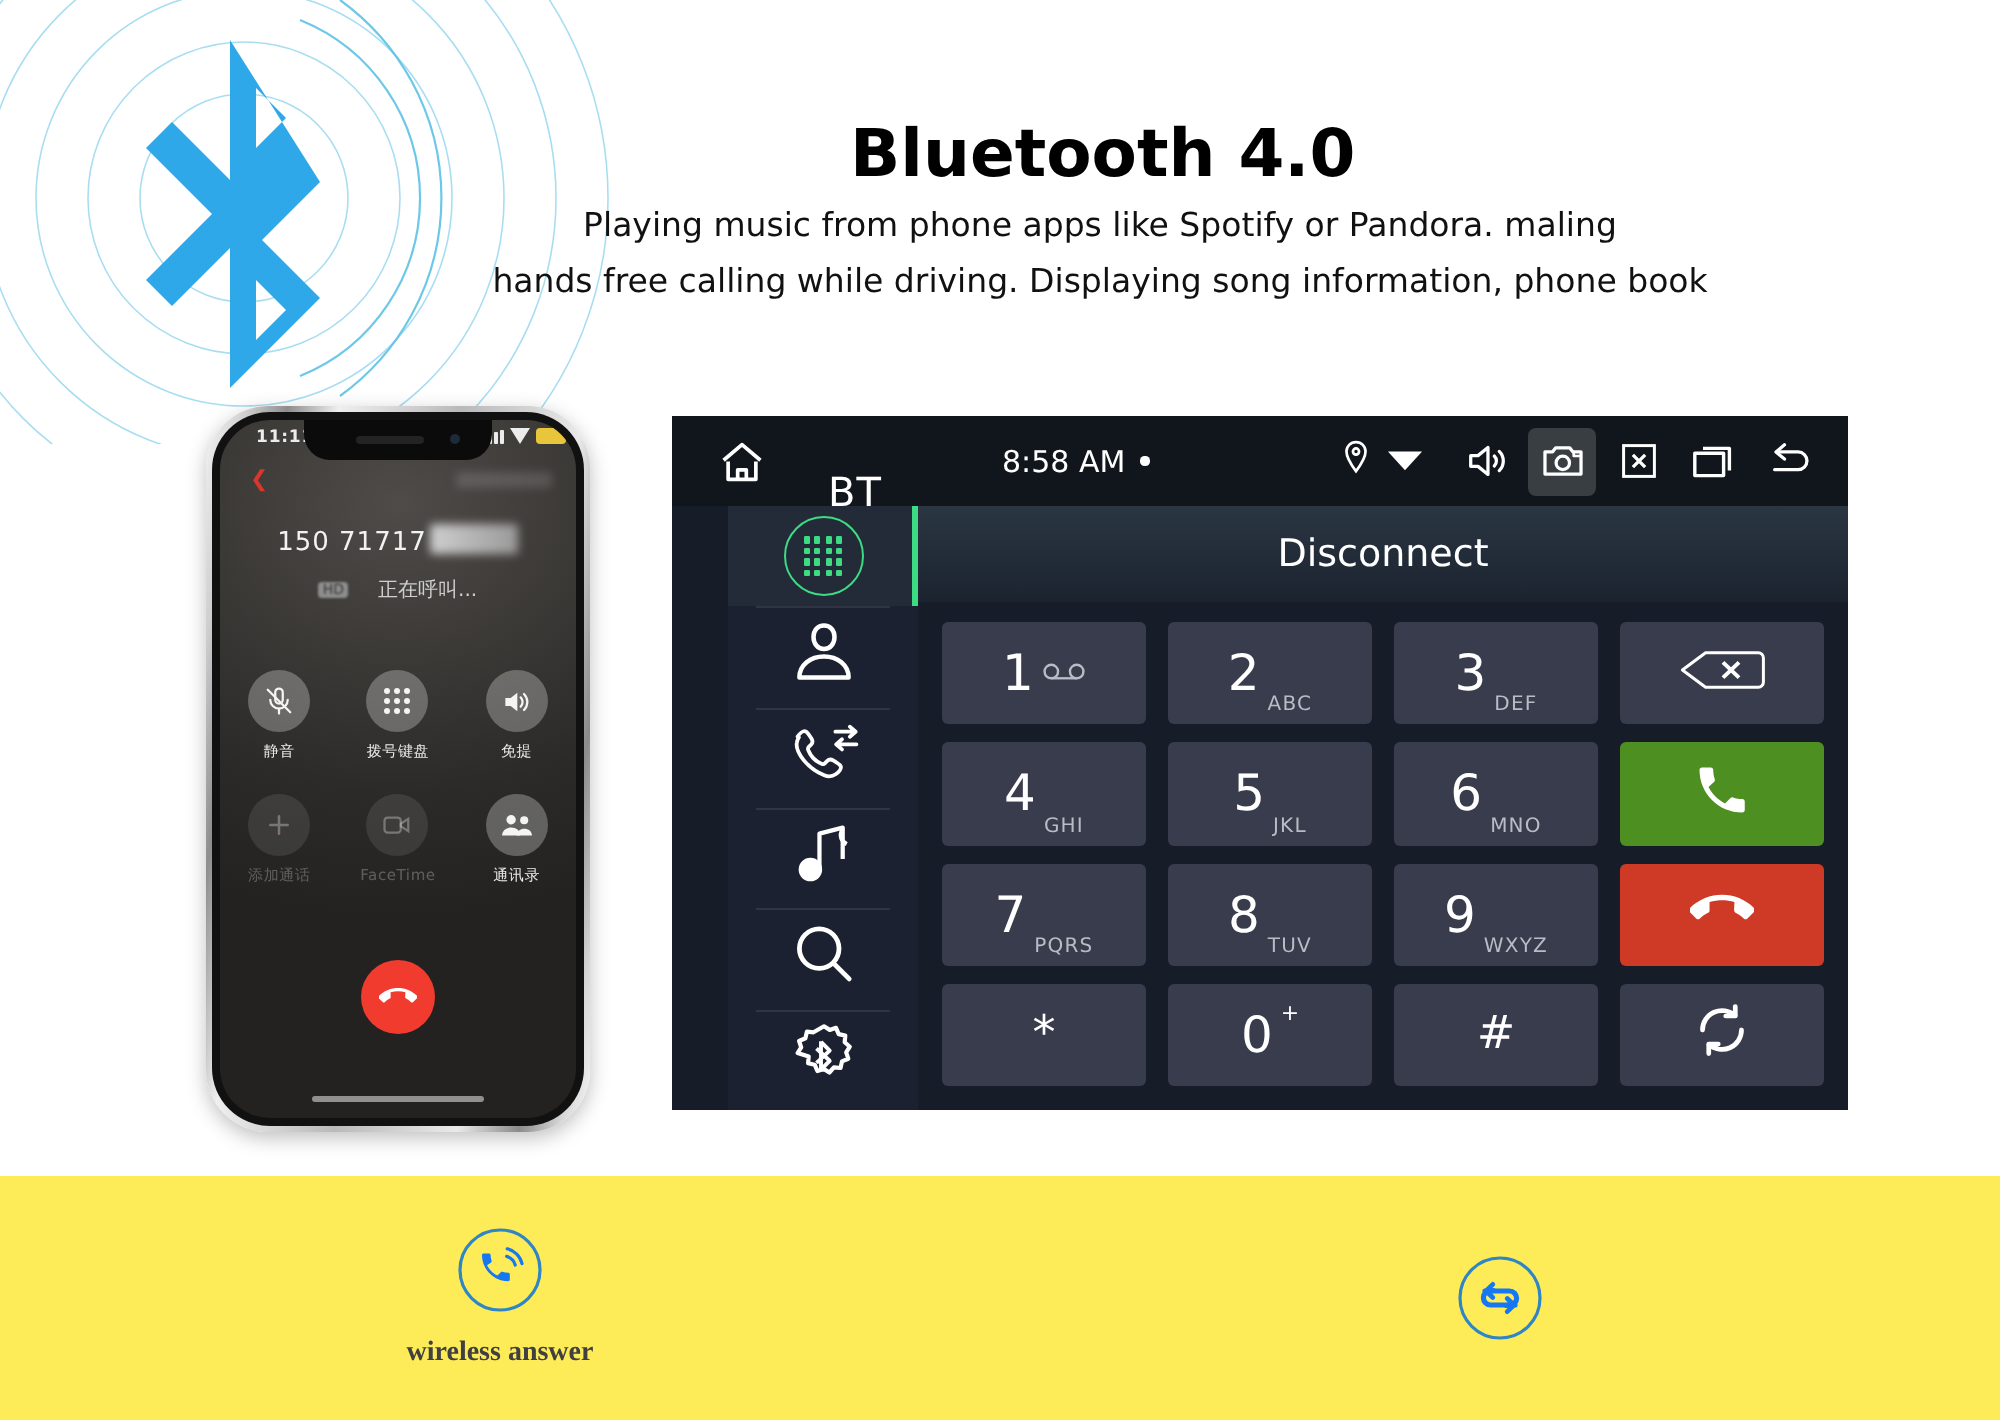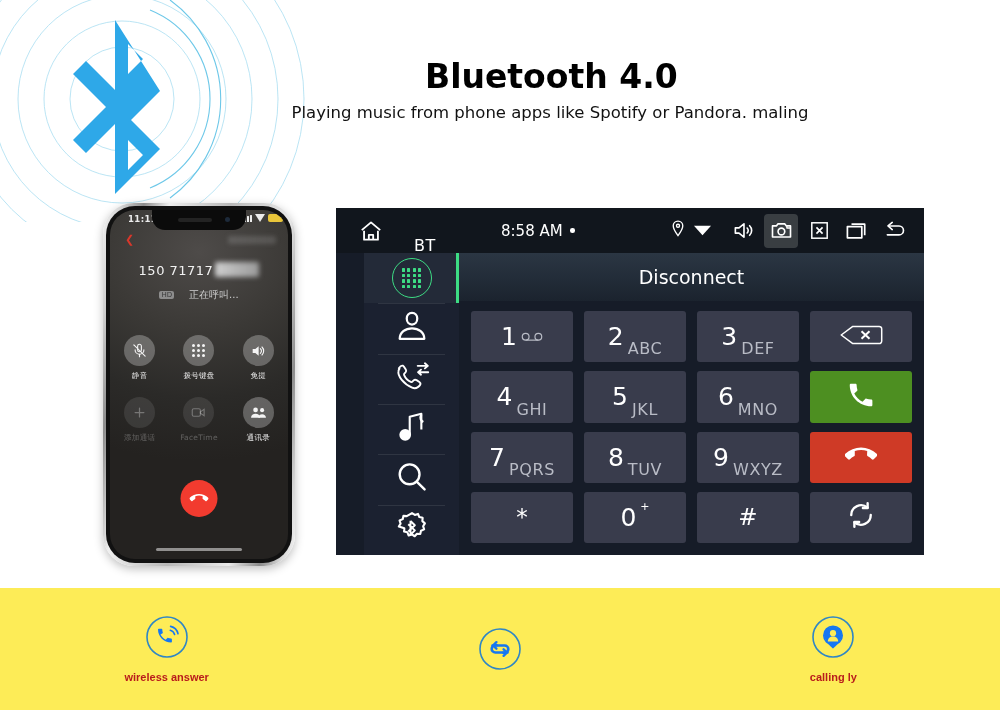--- a/index.html
+++ b/index.html
@@ -126,21 +126,21 @@
     background: #161c28;
     display: flex; flex-direction: column;
     overflow: hidden;
   }
   .hu-topbar {
     height: 45px; background: #11161d; flex: 0 0 45px;
     display: flex; align-items: center; position: relative;
     color: #ffffff;
   }
   .hu-topbar .tb-home { margin-left: 22px; display:flex; align-items:center; }
-  .hu-topbar .tb-bt { margin-left: 30px; font-size: 16px; letter-spacing:.5px;margin-top:30px; }
+  .hu-topbar .tb-bt { margin-left: 30px; font-size: 20px; letter-spacing:.5px;margin-top:30px; }
   .hu-topbar .tb-time { position:absolute; left:165px; font-size: 15px; }
   .hu-topbar .tb-dot { position:absolute; left:234px; width:4.5px;height:4.5px;border-radius:50%;background:#fff; }
   .hu-topbar .tb-right {
     position:absolute; right:12px; display:flex; align-items:center; gap:4px;
   }
   .tb-ico { width: 34px; height: 34px; display:flex; align-items:center; justify-content:center; border-radius:4px; }
   .tb-ico.hl { background: rgba(200,205,200,.22); }
   .tb-pair { display:flex; align-items:center; gap:7px; margin-right:10px; }
 
   .hu-body { flex: 1; display: flex; min-height: 0; margin-left: 28px; }
@@ -184,38 +184,38 @@
     display: grid; grid-template-columns: repeat(4, 1fr);
     grid-template-rows: repeat(4, 1fr);
     gap: 9px 11px;
   }
   .key {
     background: #393c4c; border-radius: 3px;
     display: flex; align-items: center; justify-content: center;
     color: #ffffff; position: relative; gap: 4px;
   }
   .key .num { font-size: 25px; font-weight: 400; line-height: 1; }
-  .key .sub { font-size: 16px; color: #b9bcc6; letter-spacing: .6px; align-self:flex-end; padding-bottom:4px; }
+  .key .sub { font-size: 10px; color: #b9bcc6; letter-spacing: .6px; align-self:flex-end; padding-bottom:4px; }
   .key .sub.vm { align-self:center; padding-bottom:0; }
   .key.green { background: #4d8f21; }
   .key.red { background: #cf3a26; }
   .key.sym .num { font-size: 23px; }
   .key .plus { font-size: 11px; align-self:flex-start; padding-top:8px; }
 
   
   .feat-bar {
     position: absolute; left: 0; bottom: 0; width: 1000px; height: 122px;
     background: #fdec57;
     display: flex; align-items: center;
   }
   .feat { flex: 1; display:flex; flex-direction: column; align-items:center; gap: 12px; }
   .feat .fi { width: 44px; height:44px; }
   .feat .flbl {
-    font-size: 11px; color: #b91c1c; font-weight: 600;
-    font-family: Liberation Sans, sans-serif;
+    font-size: 14px; color: #404040; font-weight: 600;
+    font-family: Liberation Serif, serif;
   }
 </style>
 </head>
 <body>
 
 <div id="page">
 
   <div class="bt-logo-wrap">
     <svg width="360" height="230" viewBox="0 0 360 230">
       <g fill="none" stroke="#9ad8ef" stroke-width="0.8" opacity="0.85">
@@ -235,20 +235,21 @@
         <path d="M115 28 L115 98 L86 69 L73 82 L106 115 L73 148 L86 161 L115 132 L115 202 L160 157 L131 128 L160 99 Z
                  M128 52 L143 67 L128 82 Z
                  M128 148 L143 163 L128 178 Z" fill-rule="evenodd"></path>
       </g>
     </svg>
   </div>
 
   <div class="hero-title">Bluetooth 4.0</div>
   <div class="hero-desc">
     <span class="l1">Playing music from phone apps like Spotify or Pandora. maling</span>
+    <span class="l2">hands free calling while driving. Displaying  song information, phone book</span>
   </div>
 
   <div class="phone">
     <div class="phone-inner">
       <div class="phone-screen">
 
         <div class="notch">
           <span class="speaker"></span>
           <span class="cam"></span>
         </div>
@@ -637,28 +638,16 @@
           <circle cx="22" cy="22" r="20" fill="none" stroke="#2f86c5" stroke-width="1.6"></circle>
           <path d="M14.5 18.5h12.2a3.6 3.6 0 0 1 0 7.2h-1.4" fill="none" stroke="#1577f2" stroke-width="2.6" stroke-linecap="round"></path>
           <path d="M29.5 25.5H17.3a3.6 3.6 0 0 1 0-7.2h1.4" fill="none" stroke="#1577f2" stroke-width="2.6" stroke-linecap="round"></path>
           <path d="M18.4 15.2l-3.4 3.3 3.4 3.2" fill="none" stroke="#1577f2" stroke-width="2.4" stroke-linejoin="round" stroke-linecap="round"></path>
           <path d="M25.6 28.8l3.4-3.3-3.4-3.2" fill="none" stroke="#1577f2" stroke-width="2.4" stroke-linejoin="round" stroke-linecap="round"></path>
         </svg>
       </span>
     </div>
 
 
-    <div class="feat">
-      <span class="fi">
-        <svg width="44" height="44" viewBox="0 0 44 44">
-          <circle cx="22" cy="22" r="20" fill="none" stroke="#2f86c5" stroke-width="1.6"></circle>
-          <circle cx="22" cy="20.4" r="9.2" fill="none" stroke="#1577f2" stroke-width="1.6"></circle>
-          <path d="M22 11.4a9 9 0 0 1 9 9c0 5.2-9 13.2-9 13.2s-9-8-9-13.2a9 9 0 0 1 9-9z" fill="#1577f2"></path>
-          <circle cx="22" cy="18.2" r="3.1" fill="#fdec57"></circle>
-          <path d="M16.8 26.4c0-3.1 2.3-5 5.2-5s5.2 1.9 5.2 5z" fill="#fdec57"></path>
-        </svg>
-      </span>
-      <span class="flbl">calling ly</span>
-    </div>
 
   </div>
 
 </div>
 
 </body></html>

